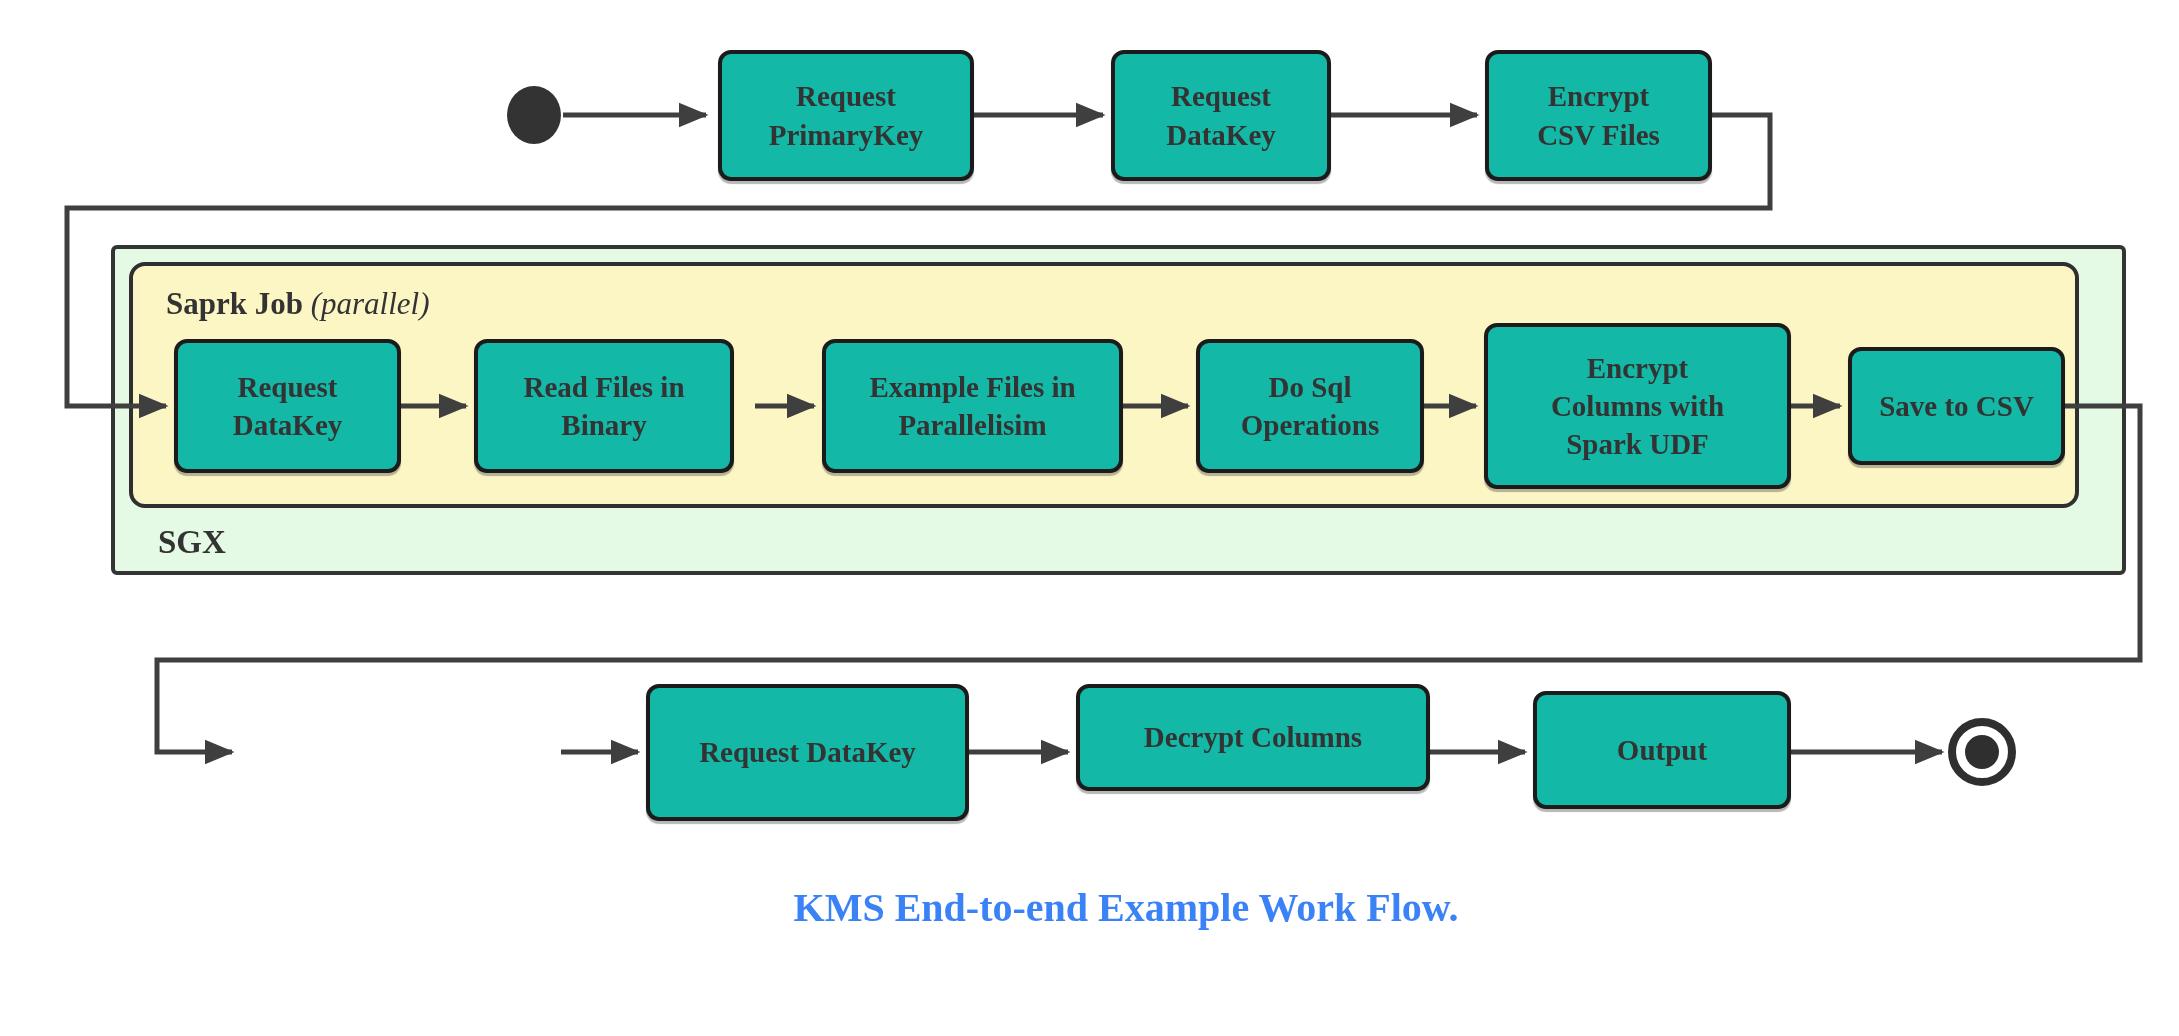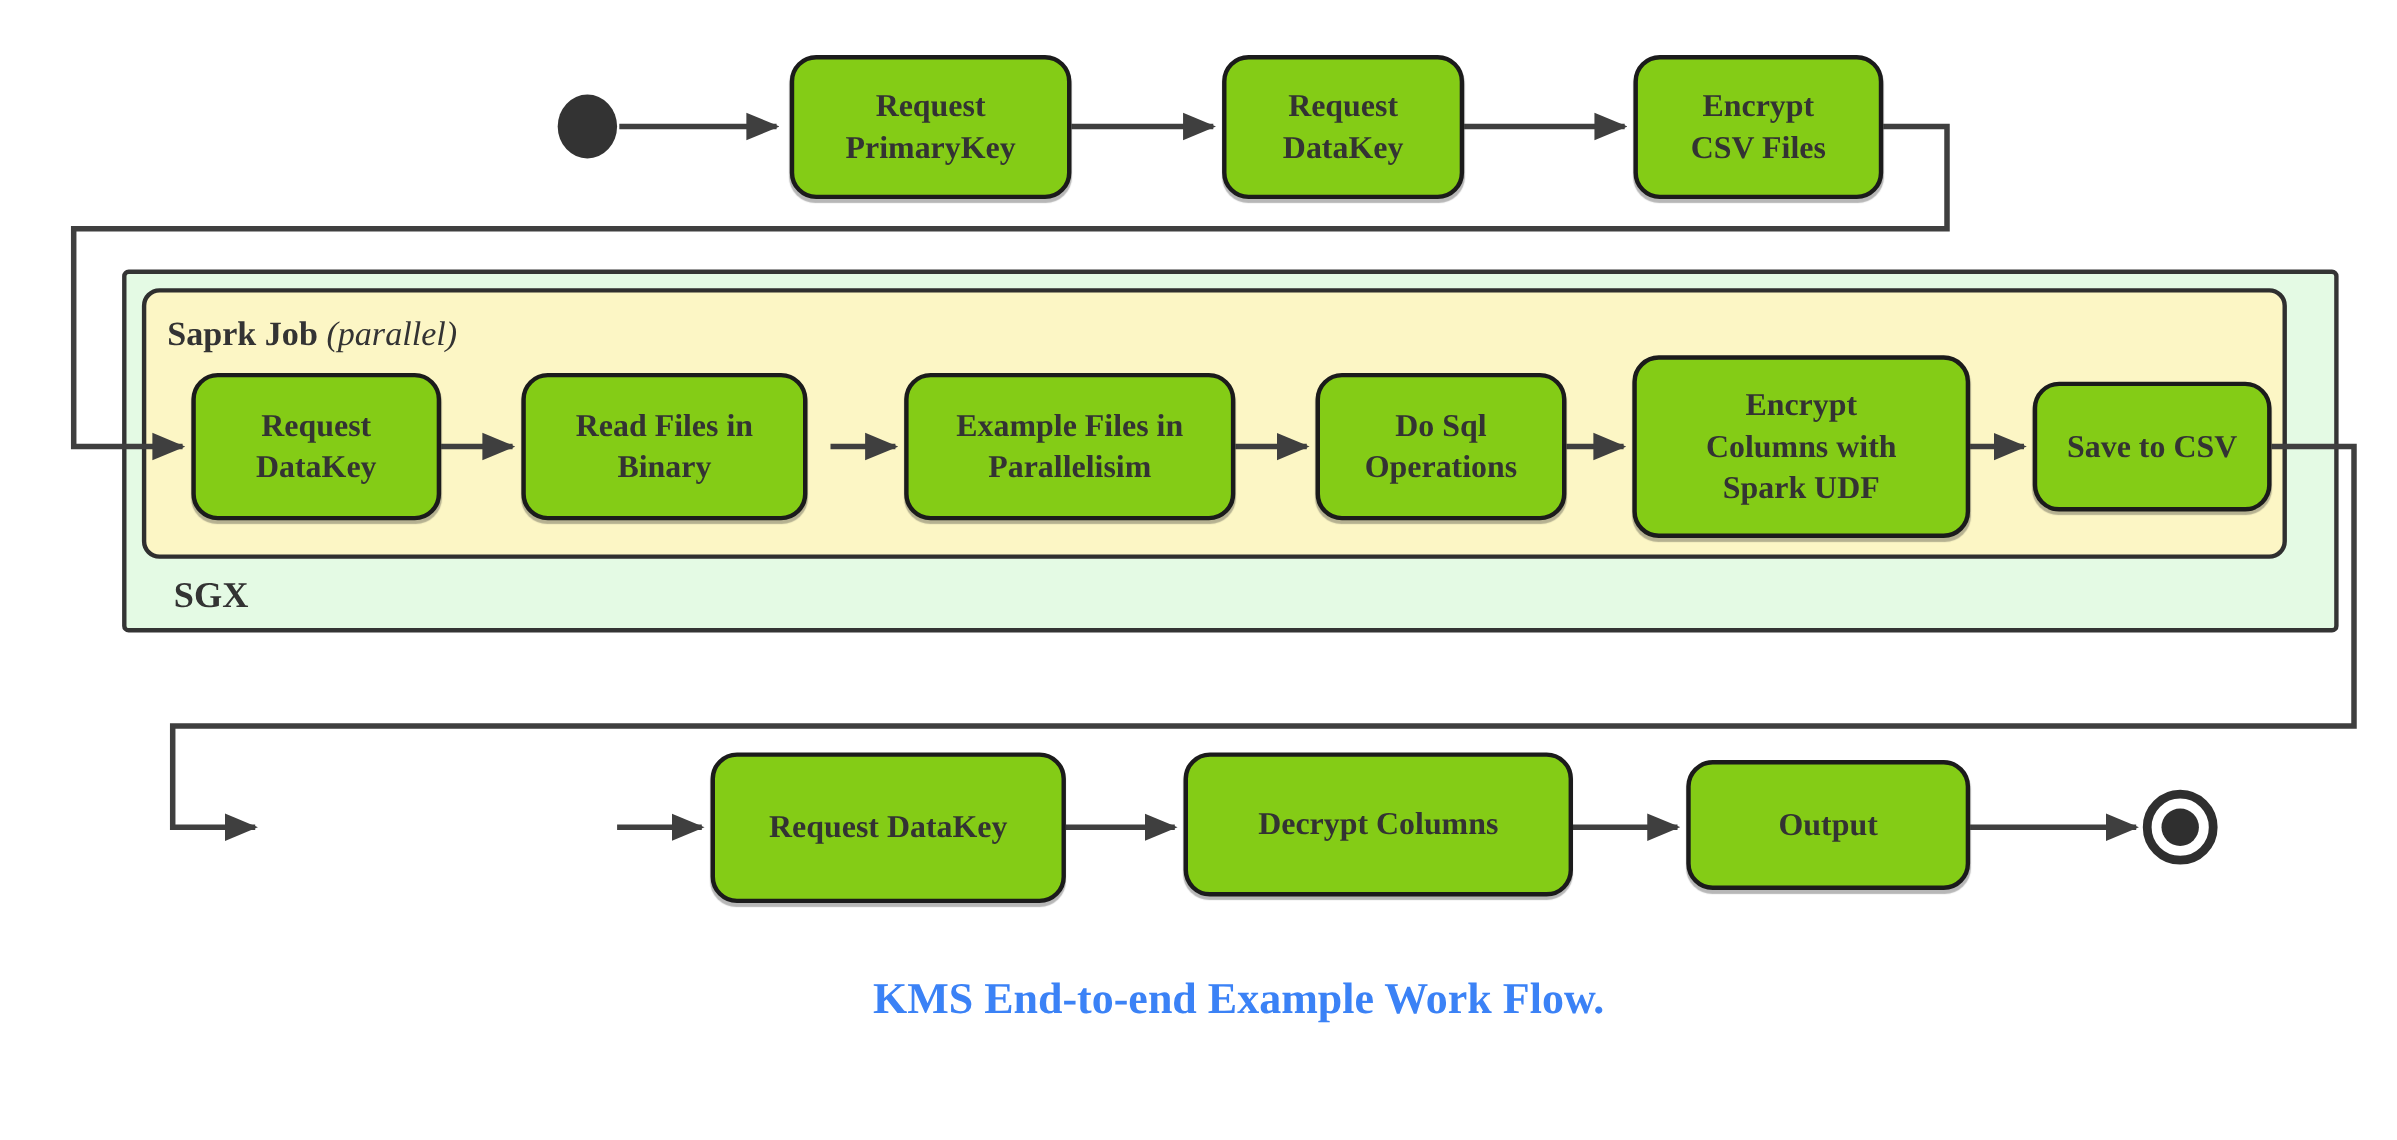--- a/index.html
+++ b/index.html
@@ -16,58 +16,58 @@
     left:111px;top:245px;width:2015px;height:330px;
     background:#e4fae4;border:4px solid #343434;border-radius:6px;
   }
   #spark-box{
     left:129px;top:262px;width:1950px;height:246px;
     background:#fcf6c5;border:4px solid #2f2f2f;border-radius:16px;
   }
   #edges{position:absolute;left:0;top:0;z-index:2;}
   .node{
     position:absolute;z-index:3;box-sizing:border-box;
-    background:#84cc16;border:4px solid #1b1b1b;border-radius:24px;
+    background:#14b8a6;border:4px solid #1b1b1b;border-radius:13px;
     display:flex;align-items:center;justify-content:center;
     text-align:center;font-weight:bold;font-size:29px;line-height:1.32;
     white-space:pre-line;color:#333333;
     box-shadow:0 3px 1px rgba(50,50,50,.35);
   }
   .state-dot{position:absolute;z-index:3;}
   #start-dot{
     left:507px;top:86px;width:54px;height:58px;border-radius:50%;
     background:#333333;
   }
   #end-dot-outer{
     left:1948px;top:718px;width:68px;height:68px;border-radius:50%;
     box-sizing:border-box;border:8px solid #2f2f2f;background:#ffffff;
     display:flex;align-items:center;justify-content:center;
   }
   #end-dot-inner{width:34px;height:34px;border-radius:50%;background:#2f2f2f;}
   .container-label{position:absolute;z-index:3;font-weight:bold;color:#333333;}
-  #spark-label{left:152px;top:286px;font-size:31px;}
+  #spark-label{left:166px;top:286px;font-size:31px;}
   #spark-label .suffix{font-weight:normal;font-style:italic;}
   #sgx-label{left:158px;top:524px;font-size:33px;}
   #diagram-title{
     position:absolute;z-index:3;left:721px;top:884px;width:810px;
     text-align:center;font-weight:bold;font-size:40px;color:#3b82f6;
   }
   
   #n-r1a{left:718px;top:50px;width:256px;height:131px;}
   #n-r1b{left:1111px;top:50px;width:220px;height:131px;}
   #n-r1c{left:1485px;top:50px;width:227px;height:131px;}
   #n-r2a{left:174px;top:339px;width:227px;height:134px;}
   #n-r2b{left:474px;top:339px;width:260px;height:134px;}
   #n-r2c{left:822px;top:339px;width:301px;height:134px;}
   #n-r2d{left:1196px;top:339px;width:228px;height:134px;}
   #n-r2e{left:1484px;top:323px;width:307px;height:166px;}
   #n-r2f{left:1848px;top:347px;width:217px;height:118px;}
   #n-r3a{left:240px;top:684px;width:321px;height:137px;}
   #n-r3b{left:646px;top:684px;width:323px;height:137px;}
-  #n-r3c{left:1076px;top:684px;width:354px;height:131px;}
+  #n-r3c{left:1076px;top:684px;width:354px;height:107px;}
   #n-r3d{left:1533px;top:691px;width:258px;height:118px;}
 </style>
 </head>
 <body>
 
 <div id="canvas">
 
   <div id="sgx-box" class="container-box"></div>
   <div id="spark-box" class="container-box"></div>
 

